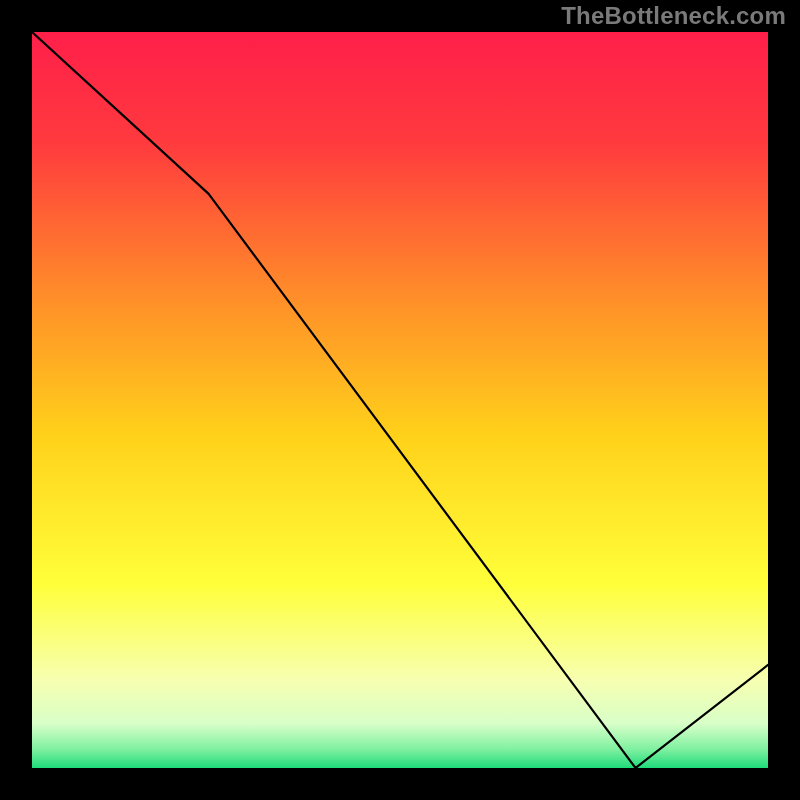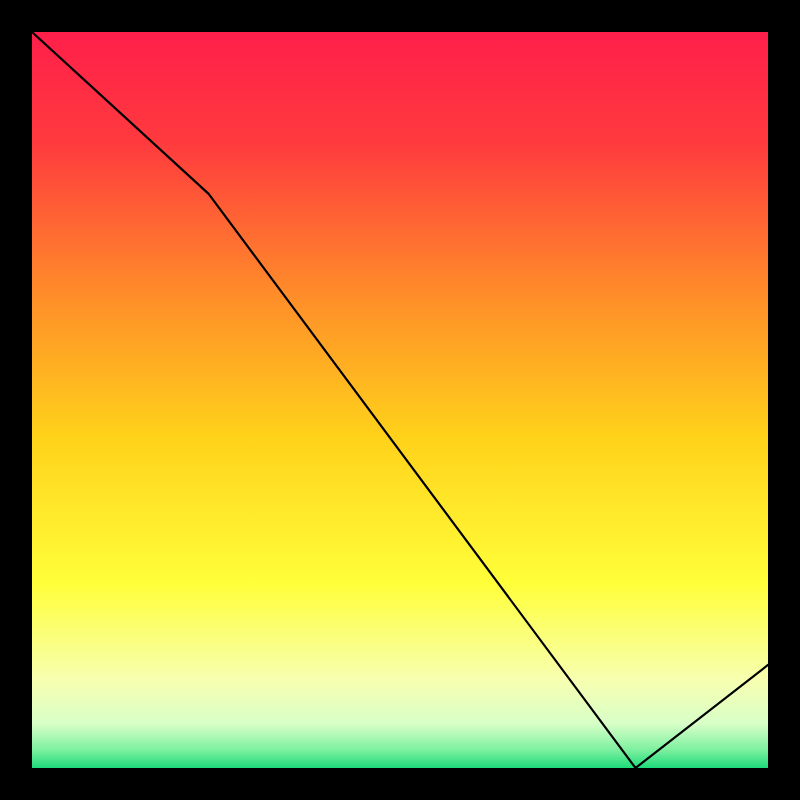--- a/index.html
+++ b/index.html
@@ -46,20 +46,21 @@
     color: #cc3b2e;
     letter-spacing: 0.3px;
     white-space: nowrap;
   }
 </style>
 </head>
 <body>
 
 <div class="frame">
 
+  <div class="watermark">TheBottleneck.com</div>
 
   <div class="plot-area">
     <svg viewBox="0 0 736 736">
       <defs>
         <linearGradient id="bg-grad" x1="0" y1="0" x2="0" y2="1">
             <stop offset="0%" stop-color="#ff1f4a"></stop>
             <stop offset="15%" stop-color="#ff3a3e"></stop>
             <stop offset="35%" stop-color="#ff8a2a"></stop>
             <stop offset="55.00000000000001%" stop-color="#ffd21a"></stop>
             <stop offset="75%" stop-color="#ffff3a"></stop>

